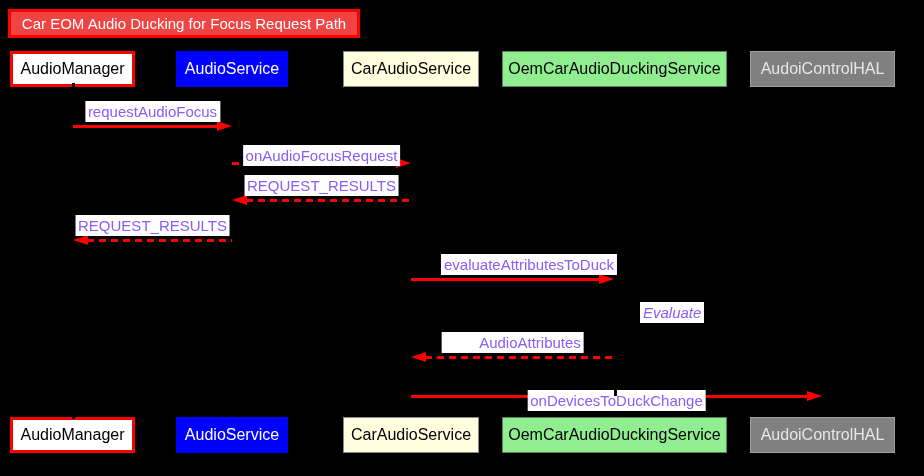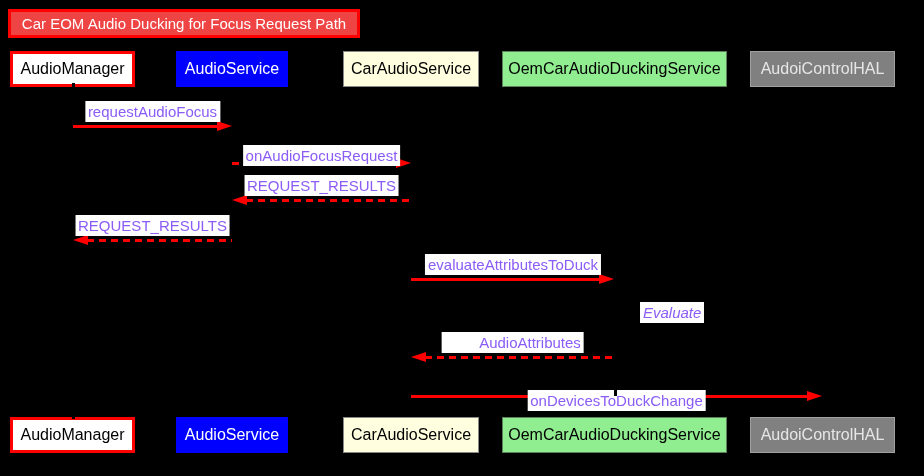--- a/index.html
+++ b/index.html
@@ -44,21 +44,21 @@
     <div class="arrow-head" style="top: 121px; left: 217px; border-left: 15px solid rgb(255, 0, 0);"></div>
     <div class="msg-label" style="left: 321.5px; top: 138px; transform: translateX(-50%); margin-top: 7px;">onAudioFocusRequest</div>
     <div class="msg-line dashed" style="left: 232px; width: 165px; top: 162px;"></div>
     <div class="arrow-head" style="top: 158px; left: 396px; border-left: 15px solid rgb(255, 0, 0);"></div>
     <div class="msg-label" style="left: 321.5px; top: 175px; transform: translateX(-50%);">REQUEST_RESULTS</div>
     <div class="msg-line dashed" style="left: 246px; width: 165px; top: 199px;"></div>
     <div class="arrow-head" style="top: 195px; left: 232px; border-right: 15px solid rgb(255, 0, 0);"></div>
     <div class="msg-label" style="left: 152.5px; top: 215px; transform: translateX(-50%);">REQUEST_RESULTS</div>
     <div class="msg-line dashed" style="left: 87px; width: 145px; top: 239px;"></div>
     <div class="arrow-head" style="top: 235px; left: 73px; border-right: 15px solid rgb(255, 0, 0);"></div>
-    <div class="msg-label" style="left: 513px; top: 254px; transform: translateX(-50%);">evaluateAttributesToDuck</div>
+    <div class="msg-label" style="left: 529px; top: 254px; transform: translateX(-50%);">evaluateAttributesToDuck</div>
     <div class="msg-line solid" style="left: 411px; width: 189px; top: 278px;"></div>
     <div class="arrow-head" style="top: 274px; left: 599px; border-left: 15px solid rgb(255, 0, 0);"></div>
     <div class="msg-label" style="left: 640px; top: 302px; font-style: italic;">Evaluate</div>
     <div class="msg-label" style="left: 512.5px; top: 332px; transform: translateX(-50%); padding-left: 38px;">AudioAttributes</div>
     <div class="msg-line dashed" style="left: 425px; width: 189px; top: 356px;"></div>
     <div class="arrow-head" style="top: 352px; left: 411px; border-right: 15px solid rgb(255, 0, 0);"></div>
     <div class="msg-label" style="left: 616.5px; top: 371px; transform: translateX(-50%); margin-top: 19px;">onDevicesToDuckChange</div>
     <div class="msg-line solid" style="left: 411px; width: 397px; top: 395px;"></div>
     <div class="arrow-head" style="top: 391px; left: 807px; border-left: 15px solid rgb(255, 0, 0);"></div>
     <div class="tick" style="left: 71.5px; top: 83px; height: 8px;"></div>

